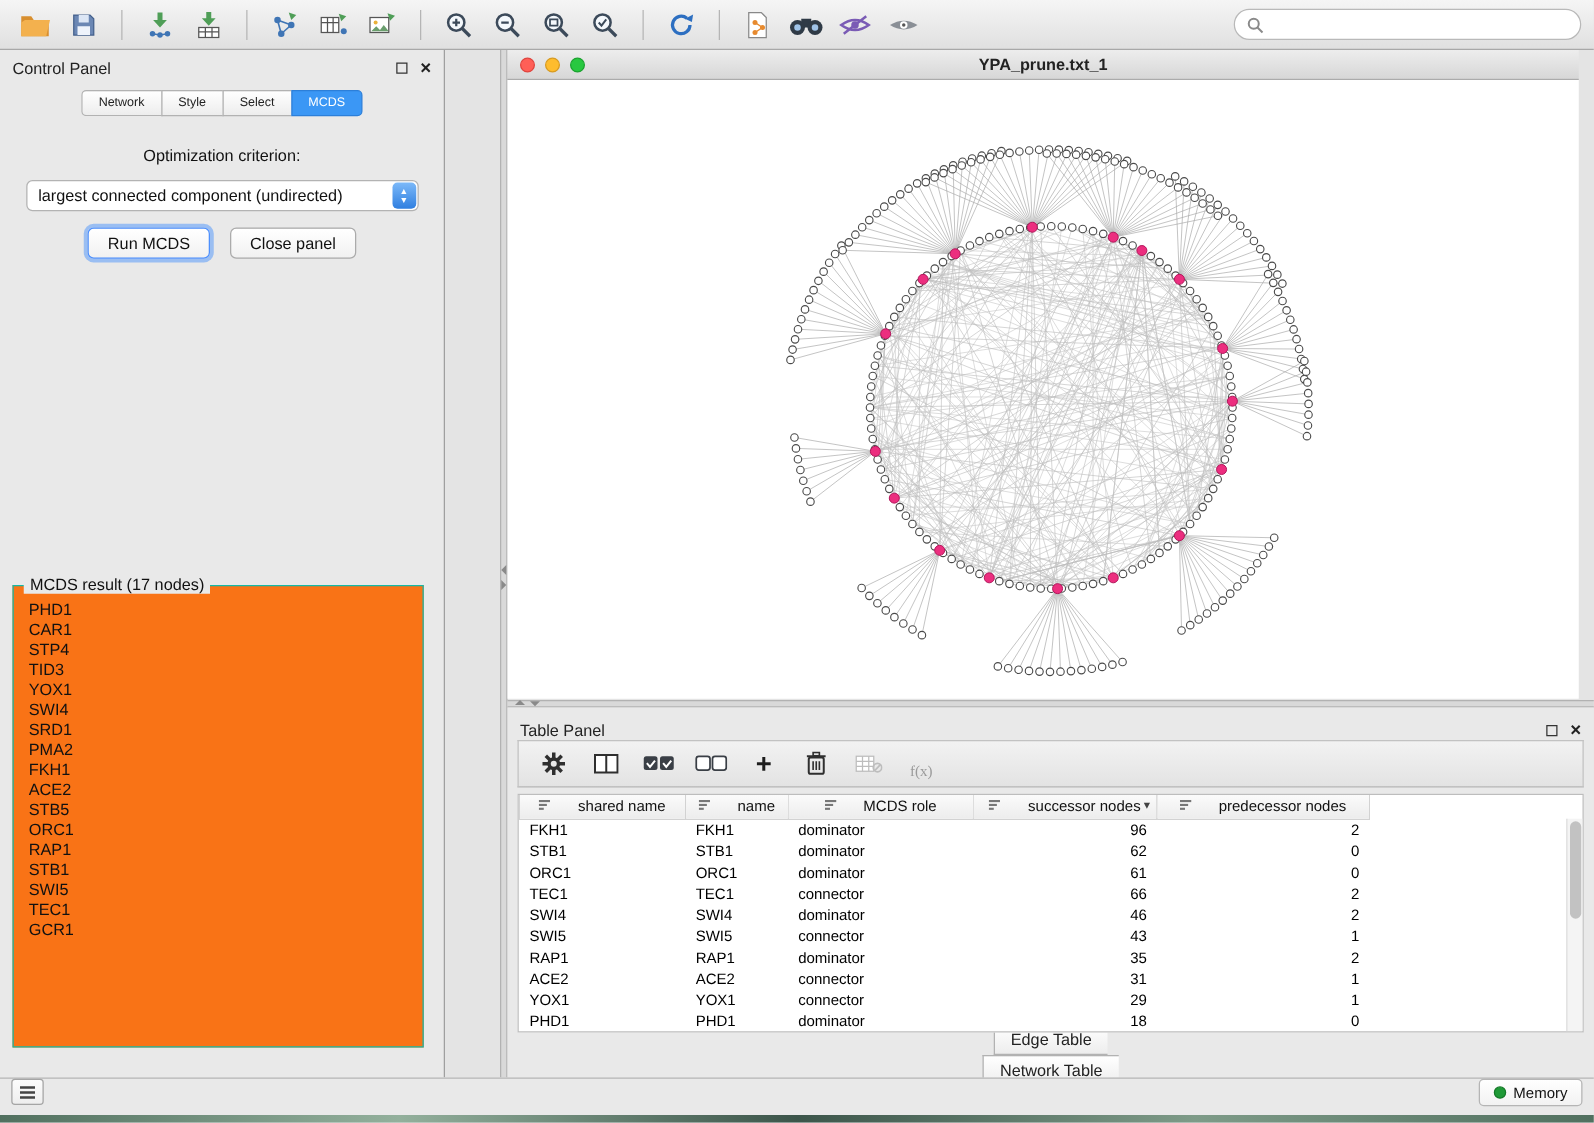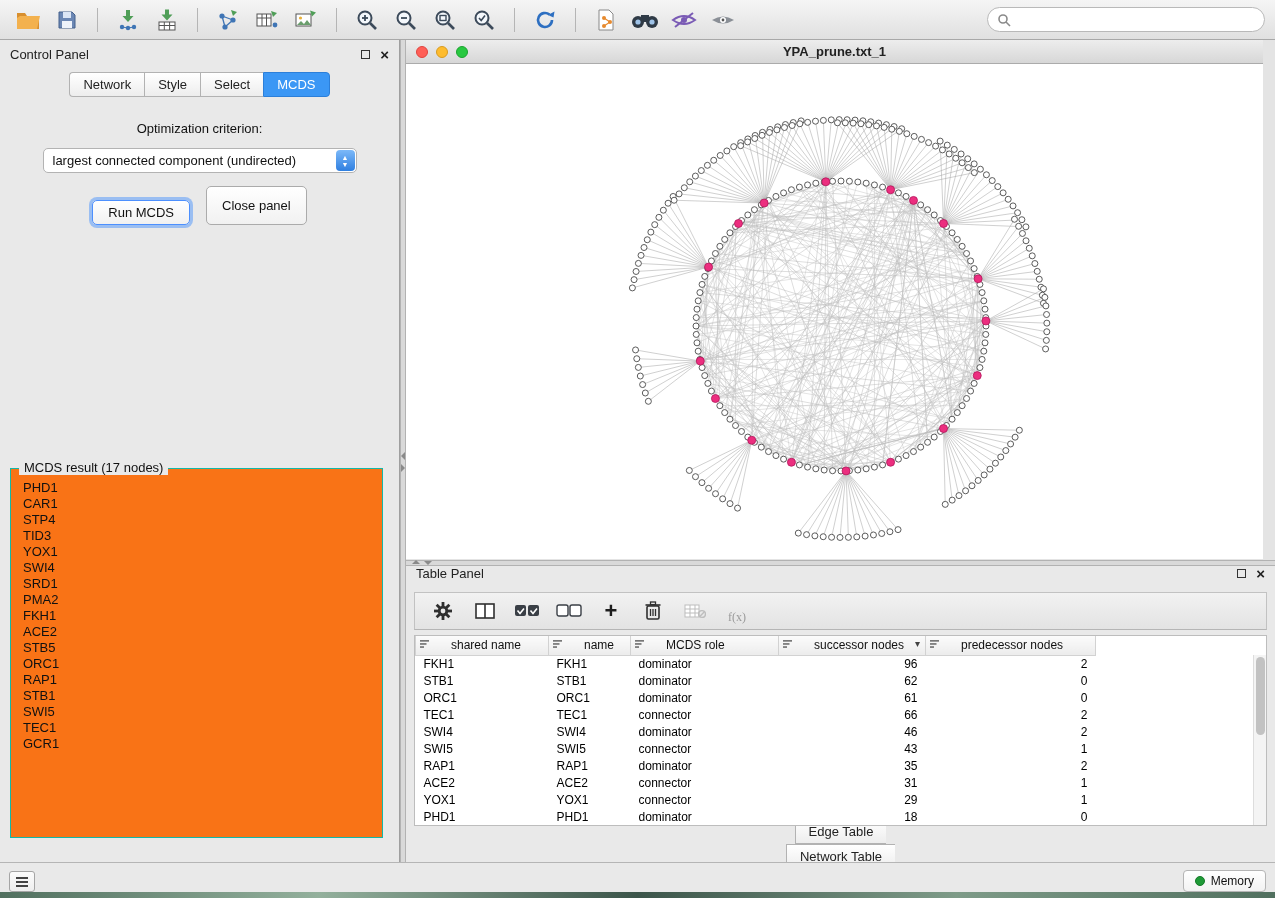--- a/index.html
+++ b/index.html
@@ -23,31 +23,31 @@
   .tsep { width:1px; height:24px; background:#b5b5b5; margin:0 9px; flex:none; }
   .search-box {
     margin-left:auto; width:278px; height:25px; background:#fff;
     border:1px solid #b9b9b9; border-radius:13px;
     display:flex; align-items:center; padding:0 9px; gap:6px;
   }
   .search-box input { border:none; outline:none; flex:1; font-size:12px; background:transparent; font-family:"Liberation Sans",sans-serif; }
 
   
   .control-panel {
-    position:absolute; left:0; top:40px; width:400px; bottom:36px;
+    position:absolute; left:0; top:40px; width:356px; bottom:36px;
     background:#e9e9e9; border-right:1px solid #9f9f9f;
   }
   .panel-header { height:28px; display:flex; align-items:center; padding:0 10px; }
   .panel-title { font-size:13px; color:#222; }
   .win-btns { margin-left:auto; display:flex; align-items:center; gap:10px; }
   .float-glyph { width:9px; height:9px; border:1.5px solid #333; display:inline-block; }
   .close-glyph { font-size:15px; font-weight:bold; color:#222; line-height:1; }
   .cp-tabs { display:flex; justify-content:center; margin-top:4px; }
   .cp-tab {
-    padding:4px 13px; font-size:13px; background:linear-gradient(#ffffff,#ededed);
+    padding:4px 13px; font-size:10px; background:linear-gradient(#ffffff,#ededed);
     border:1px solid #b2b2b2; border-right:none; color:#222;
   }
   .cp-tab:first-child { border-radius:4px 0 0 4px; }
   .cp-tab:last-child { border-right:1px solid #b2b2b2; border-radius:0 4px 4px 0; }
   .cp-tab.active { background:#3b97f5; border-color:#2c7fd9; color:#fff; }
   .cp-opt-label { text-align:center; margin-top:24px; font-size:13px; }
   .cp-select {
     margin:12px auto 0; width:314px; height:25px; background:#fff;
     border:1px solid #b3b3b3; border-radius:5px; position:relative;
     display:flex; align-items:center; padding:0 24px 0 9px; font-size:13px;
@@ -56,21 +56,21 @@
     position:absolute; right:1px; top:1px; bottom:1px; width:19px;
     background:linear-gradient(#7cb9f9,#2f7fe0); border-radius:4px;
     display:flex; flex-direction:column; align-items:center; justify-content:center;
     color:#fff; font-size:7px; line-height:7px;
   }
   .cp-buttons { display:flex; justify-content:center; gap:16px; margin-top:13px; }
   .btn {
     padding:4px 15px; font-size:13px; background:linear-gradient(#ffffff,#f1f1f1);
     border:1px solid #ababab; border-radius:5px; color:#111;
   }
-  .btn.focused { border-color:#4d90fe; box-shadow:0 0 0 3px rgba(90,155,250,0.55);margin-top:14px; }
+  .btn.focused { border-color:#4d90fe; box-shadow:0 0 0 3px rgba(90,155,250,0.55); }
   .mcds-group {
     position:absolute; left:10px; right:16px; top:428px; bottom:24px;
     border:1px solid #14b8a6; background:#f97316;
   }
   .mcds-legend {
     position:absolute; top:-9px; left:8px; background:#e9e9e9; padding:0 5px; font-size:13px;
   }
   .mcds-list { position:absolute; inset:1px; overflow:hidden; padding:10px 0 0 11px; }
   .mcds-item { font-size:13px; line-height:16px; }
 
@@ -96,57 +96,57 @@
   .dot.yellow { background:#febc2e; border:1px solid #d89b20; }
   .dot.green { background:#28c840; border:1px solid #1ba32f; }
   .net-canvas { height:495px; background:#fff; }
   .net-canvas svg { display:block; }
 
   
   .table-panel {
     position:absolute; left:406px; right:0; top:566px; bottom:36px;
     background:#e9e9e9; display:flex; flex-direction:column;
   }
-  .tp-header { height:26px; display:flex; align-items:flex-start; padding:0 10px;gap:22px; }
+  .tp-header { height:26px; display:flex; align-items:flex-end; padding:0 10px;gap:22px; }
   .tp-toolbar {
     height:38px; margin:0 8px; background:linear-gradient(#f2f2f2,#e3e3e3);
     border:1px solid #c2c2c2; border-bottom:1px solid #b5b5b5;
     display:flex; align-items:center; gap:10px; padding:0 12px;
   }
   .tp-tool { width:32px; height:30px; display:flex; align-items:center; justify-content:center; border-radius:3px; }
   .plus-glyph { font-size:22px; font-weight:900; color:#1d1d1d; line-height:1; }
   .fx-glyph { font-family:"Liberation Serif", serif; font-size:12px; color:#9a9a9a;margin-top:12px; }
   .tp-table-wrap { flex:1; margin:5px 8px 0; background:#fff; border:1px solid #bdbdbd; position:relative; overflow:hidden; }
   table.nodetable { border-collapse:collapse; table-layout:fixed; width:calc(100% - 13px); font-size:12px; }
   table.nodetable thead th {
     background:linear-gradient(#fbfbfb,#ececec);
     border:1px solid #d2d2d2; border-top:none; height:19px;
     font-weight:normal; font-size:12px; padding:0 4px; white-space:nowrap; position:relative;
   }
   table.nodetable thead th.empty { background:#fff; border:none; }
-  .th-inner { display:flex; align-items:center; justify-content:flex-start; gap:20px; }
+  .th-inner { display:flex; align-items:center; justify-content:center; gap:20px; }
   .th-caret { position:absolute; right:5px; top:2px; font-size:10px; color:#444; }
   table.nodetable tbody td { height:17px; padding:0 8px; color:#000; overflow:hidden; white-space:nowrap; }
   td.num { text-align:right; padding-right:18px; }
   .vscroll { position:absolute; right:0; top:19px; bottom:0; width:13px; background:#f4f4f4; border-left:1px solid #ddd; }
   .vscroll .thumb { position:absolute; top:2px; left:1.5px; width:9px; height:78px; background:#c2c2c2; border-radius:5px; }
   .tp-tabs { height:28px; display:flex; justify-content:center; align-items:center; margin:4px 0 4px;flex-direction:column; }
   .tp-tab {
     padding:4px 13px; font-size:13px; background:linear-gradient(#ffffff,#ededed);
     border:1px solid #b2b2b2; border-right:none; color:#222;
   }
   .tp-tab:first-child { border-radius:4px 0 0 4px; }
   .tp-tab:last-child { border-right:1px solid #b2b2b2; border-radius:0 4px 4px 0; }
   .tp-tab.active { background:#3b97f5; border-color:#2c7fd9; color:#fff; border-radius:4px; }
 
   
   .status-bar {
     position:absolute; left:0; right:0; bottom:6px; height:30px;
     background:#e9e9e9; border-top:1px solid #b5b5b5;
-    display:flex; align-items:flex-end; padding:0 9px;
+    display:flex; align-items:flex-start; padding:0 9px;
   }
   .menu-btn {
     width:26px; height:21px; border:1px solid #a5a5a5; border-radius:3px;
     background:linear-gradient(#fcfcfc,#eee);
     display:flex; flex-direction:column; align-items:center; justify-content:center; gap:2px;
   }
   .menu-btn i { display:block; width:12px; height:2px; background:#444; }
   .memory-btn {
     margin-left:auto; display:flex; align-items:center; gap:6px;
     padding:3px 11px; background:linear-gradient(#fff,#f2f2f2);

